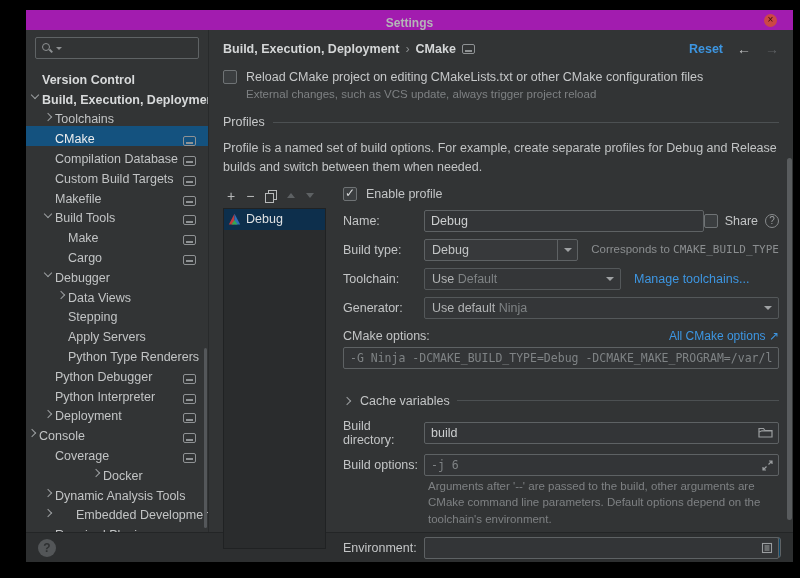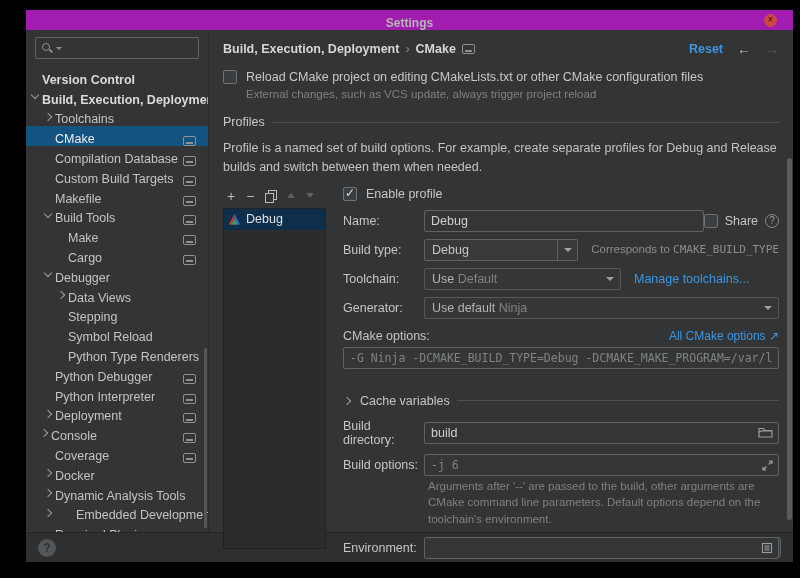--- a/index.html
+++ b/index.html
@@ -222,52 +222,52 @@
             <div class="tree-row" style="padding-left: 29px;">
               <span class="chev c"></span>
               <span class="tlabel">Data Views</span>
             </div>
             <div class="tree-row" style="padding-left: 29px;">
               <span class="chev"></span>
               <span class="tlabel">Stepping</span>
             </div>
             <div class="tree-row" style="padding-left: 29px;">
               <span class="chev"></span>
-              <span class="tlabel">Symbol Reload</span>
+              <span class="tlabel">Apply Servers</span>
             </div>
             <div class="tree-row" style="padding-left: 29px;">
               <span class="chev"></span>
               <span class="tlabel">Python Type Renderers</span>
             </div>
             <div class="tree-row" style="padding-left: 16px;">
               <span class="chev"></span>
               <span class="tlabel">Python Debugger</span>
               <span class="screen-icon"></span>
             </div>
             <div class="tree-row" style="padding-left: 16px;">
               <span class="chev"></span>
               <span class="tlabel">Python Interpreter</span>
               <span class="screen-icon"></span>
             </div>
             <div class="tree-row" style="padding-left: 16px;">
               <span class="chev c"></span>
               <span class="tlabel">Deployment</span>
               <span class="screen-icon"></span>
             </div>
-            <div class="tree-row" style="padding-left: 12px;">
+            <div class="tree-row" style="padding-left: 0;">
               <span class="chev c"></span>
               <span class="tlabel">Console</span>
               <span class="screen-icon"></span>
             </div>
             <div class="tree-row" style="padding-left: 16px;">
               <span class="chev"></span>
               <span class="tlabel">Coverage</span>
               <span class="screen-icon"></span>
             </div>
-            <div class="tree-row" style="padding-left: 16px;">
+            <div class="tree-row" style="padding-left: 24px; margin-left: 40px;">
               <span class="chev c"></span>
               <span class="tlabel">Docker</span>
             </div>
             <div class="tree-row" style="padding-left: 16px;">
               <span class="chev c"></span>
               <span class="tlabel">Dynamic Analysis Tools</span>
             </div>
             <div class="tree-row" style="padding-left: 16px; gap: 21px;">
               <span class="chev c"></span>
               <span class="tlabel">Embedded Development</span>

